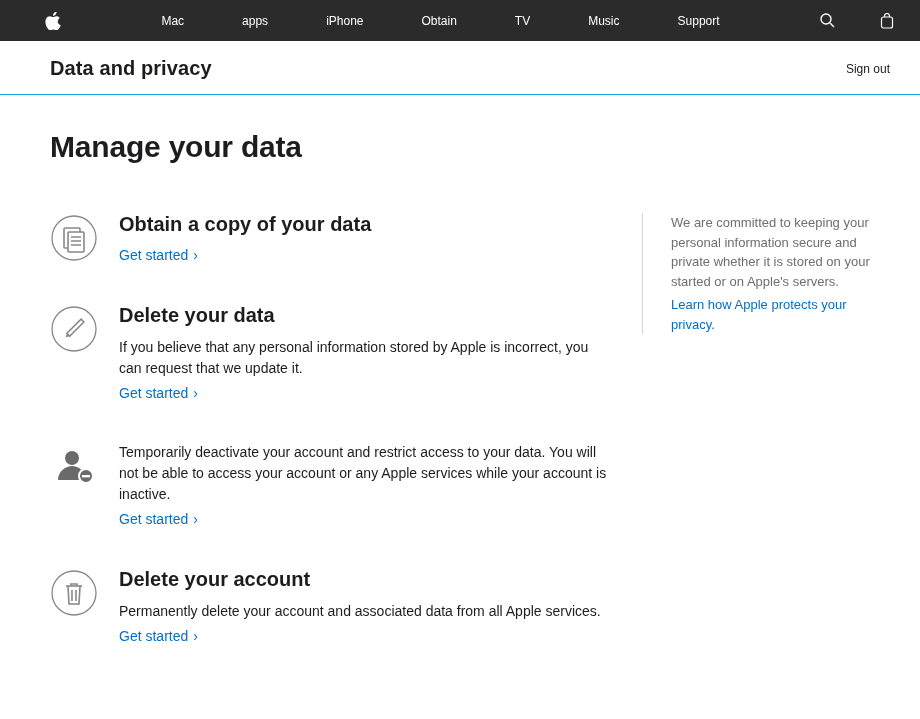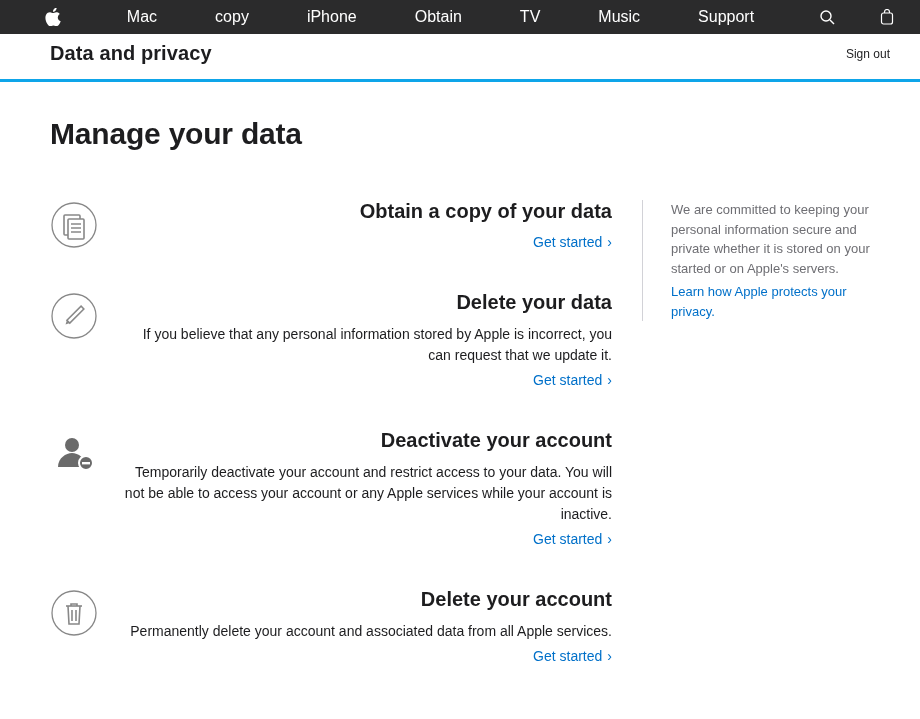--- a/index.html
+++ b/index.html
@@ -6,27 +6,27 @@
   body {
     font-family: -apple-system, BlinkMacSystemFont, "Helvetica Neue", Helvetica, Arial, sans-serif;
     color: #1d1d1f;
     width: 920px;
     background: #fff;
   }
   a { text-decoration: none; }
 
   
   .global-nav {
-    height: 34px;
+    height: 41px;
     background: #2b2b2c;
     display: flex;
     align-items: center;
     padding: 0 26px 0 45px;
     color: #e6e6e6;
-    font-size: 16px;
+    font-size: 12px;
   }
   .global-nav .logo {
     display: flex; align-items: center;
   }
   .global-nav .links {
     display: flex;
     flex: 1;
     justify-content: center;
     gap: 0;
   }
@@ -39,22 +39,22 @@
   .global-nav .actions {
     display: flex; align-items: center; gap: 45px;
   }
   .global-nav svg { display: block; }
 
   
   .sub-header {
     display: flex;
     align-items: center;
     justify-content: space-between;
-    padding: 8px 30px 14px 50px;
-    border-bottom: 3px solid #0ea5e9;
+    padding: 16px 30px 14px 50px;
+    border-bottom: 1px solid #0ea5e9;
   }
   .sub-header .title {
     font-size: 20px;
     font-weight: 600;
     letter-spacing: 0.1px;
   }
   .sub-header .signout {
     font-size: 12px;
     color: #1d1d1f;
     cursor: pointer;
@@ -94,21 +94,20 @@
     margin-top: 4px;
     color: #0070c9;
     cursor: pointer;
   }
 
   .action-item {
     display: flex;
     align-items: flex-start;
     gap: 22px;
     margin-bottom: 40px;
-    text-align: right;
   }
   .action-item .icon {
     width: 47px;
     flex: 0 0 47px;
     display:flex;
     justify-content:center;
     padding-top: 2px;
   }
   .action-item .body { flex: 1; }
   .action-item h2 {
@@ -140,21 +139,21 @@
 <body>
 
 <nav class="global-nav">
   <div class="logo">
     <svg width="16" height="18" viewBox="0 0 16 18" fill="#fff">
       <path d="M12.8 9.5c0-2.4 2-3.5 2-3.5-1.1-1.6-2.8-1.8-3.3-1.8-1.4-.1-2.8.8-3.5.8s-1.8-.8-3-.8C3.4 4.2 2 5.1 1.2 6.5-.5 9.4.8 13.7 2.4 16c.8 1.1 1.7 2.3 2.9 2.3 1.2 0 1.6-.8 3.1-.8s1.8.8 3.1.7c1.3 0 2.1-1.1 2.9-2.3.9-1.3 1.3-2.6 1.3-2.6s-2.9-1.1-2.9-3.8zM10.7 2.5c.6-.8 1.1-1.9 1-3-.9.1-2 .6-2.7 1.4-.6.7-1.1 1.8-1 2.9 1 0 2-.5 2.7-1.3z"></path>
     </svg>
   </div>
   <div class="links">
     <div class="nav-item">Mac</div>
-    <div class="nav-item">copy</div>
+    <div class="nav-item">apps</div>
     <div class="nav-item">iPhone</div>
     <div class="nav-item">Obtain</div>
     <div class="nav-item">TV</div>
     <div class="nav-item">Music</div>
     <div class="nav-item">Support</div>
   </div>
   <div class="actions">
     <span>
       <svg width="15" height="15" viewBox="0 0 15 15" fill="none" stroke="#fff" stroke-width="1.4">
         <circle cx="6" cy="6" r="5"></circle>
@@ -221,21 +220,20 @@
           <svg width="46" height="46" viewBox="0 0 46 46">
             <g fill="#6a6a6a">
               <circle cx="21" cy="14" r="7"></circle>
               <path d="M7 36 c0-9 8-14 14-14 s14 5 14 14 Z"></path>
             </g>
             <circle cx="35" cy="32" r="7" fill="#6a6a6a" stroke="#fff" stroke-width="2"></circle>
             <rect x="31" y="31" width="8" height="2.4" fill="#fff"></rect>
           </svg>
         </div>
         <div class="body">
-          <h2>Deactivate your account</h2>
           <p>Temporarily deactivate your account and restrict access to your data. You will not be able to access your account or any Apple services while your account is inactive.</p>
           <a class="get-started">Get started</a>
         </div>
       </div>
 
       <div class="action-item" style="margin-bottom:0">
         <div class="icon">
           <svg width="46" height="46" viewBox="0 0 46 46">
             <circle cx="23" cy="23" r="22" fill="none" stroke="#888" stroke-width="1.3"></circle>
             <g fill="none" stroke="#888" stroke-width="1.6">

